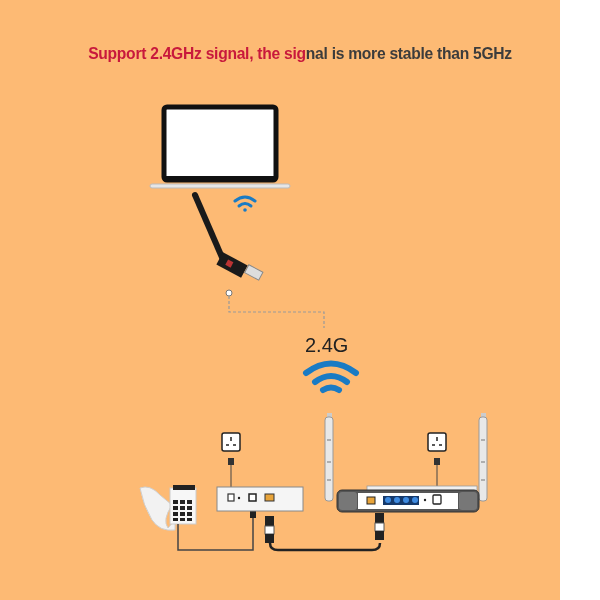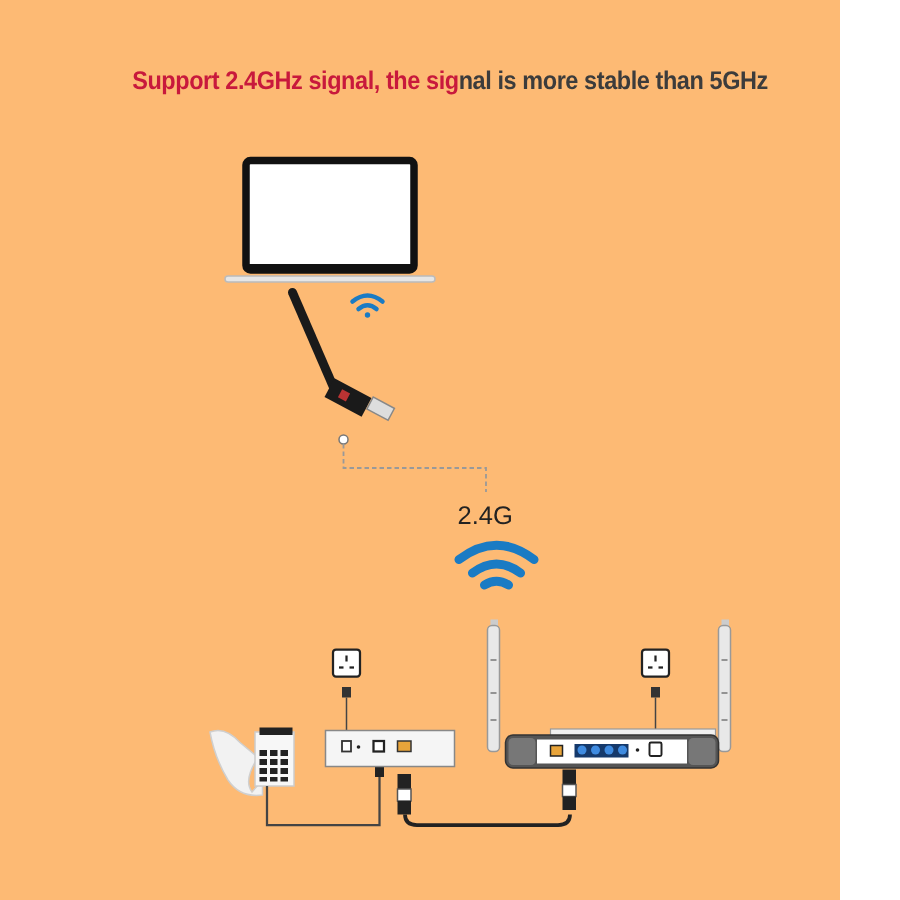--- a/index.html
+++ b/index.html
@@ -2,21 +2,21 @@
 <html><head>
 <meta charset="utf-8">
 <style>
   html,body{margin:0;padding:0;background:#fff;}
   #stage{position:relative;width:560px;height:600px;background:#fdba74;overflow:hidden;}
   #headline{position:absolute;left:0;top:44px;width:600px;text-align:center;
     font-family:"Liberation Sans",sans-serif;font-weight:bold;font-size:17px;letter-spacing:-0.3px;
     transform:scaleX(0.92);transform-origin:center;}
   #headline .red{color:#c8193c;}
   #headline .dark{color:#3c3c3c;}
-  #label24{position:absolute;left:305px;top:334px;font-family:"Liberation Sans",sans-serif;font-size:17px;color:#222;}
+  #label24{position:absolute;left:305px;top:334px;font-family:"Liberation Sans",sans-serif;font-size:20px;color:#222;}
   svg{position:absolute;left:0;top:0;}
 </style>
 </head>
 <body>
 
 <div id="stage">
 
   <div id="headline">
     <span class="red">Support 2.4GHz signal, the sig</span><span class="dark">nal is more stable than 5GHz</span>
   </div>

